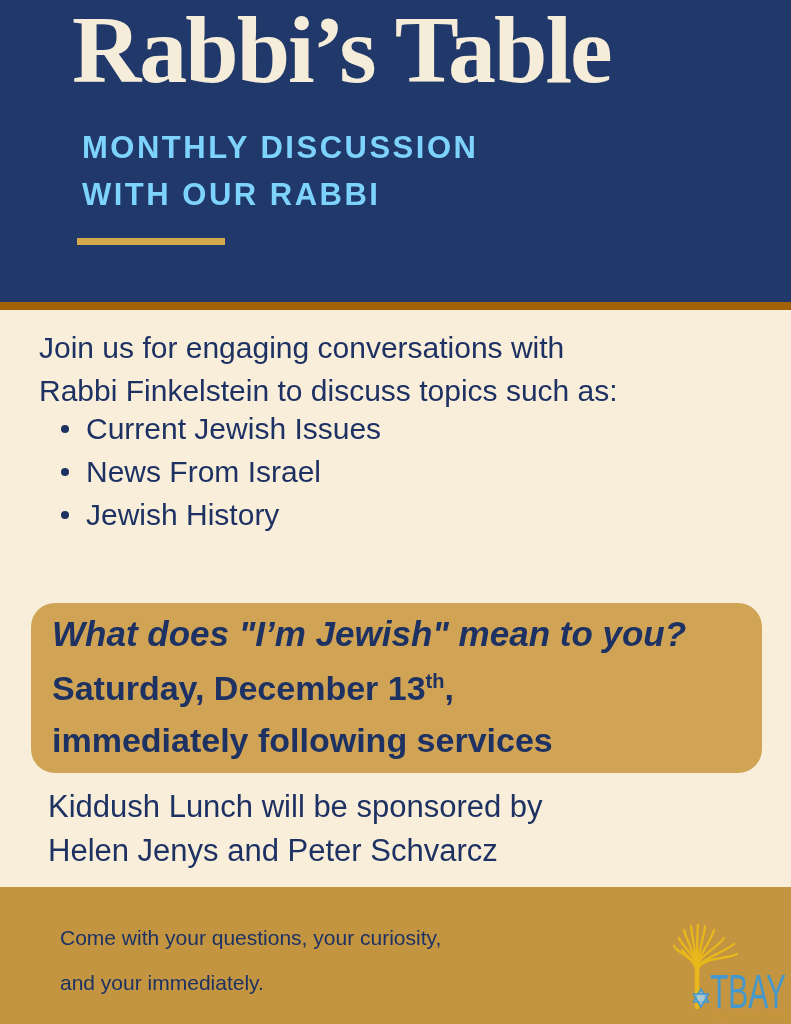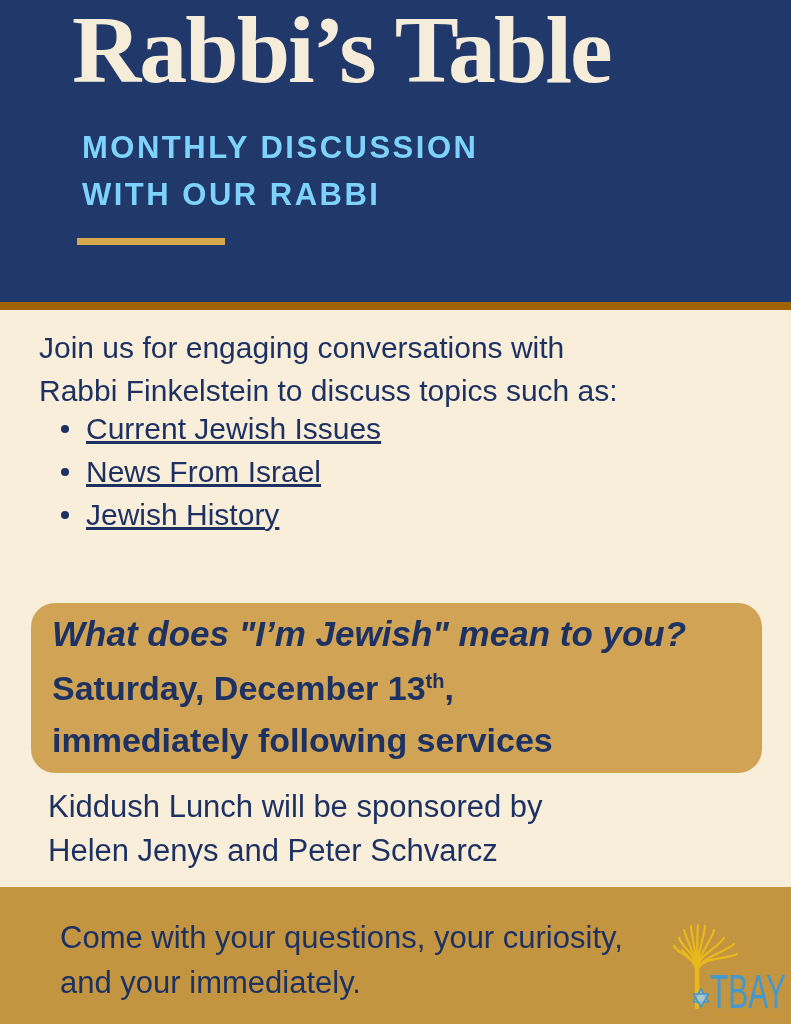--- a/index.html
+++ b/index.html
@@ -73,21 +73,20 @@
     margin: 0;
     padding: 0;
     list-style: none;
     font-size: 30px;
   }
   .topics li {
     height: 43px;
     display: flex;
     align-items: center;
     white-space: nowrap;
-    text-decoration: underline;
   }
   .dot {
     width: 8px;
     height: 8px;
     border-radius: 50%;
     background: #1d3263;
     margin-right: 17px;
     flex: none;
   }
 
@@ -143,21 +142,21 @@
     left: 0;
     top: 887px;
     width: 100%;
     height: 137px;
     background: #c49540;
   }
   .band-text {
     position: absolute;
     left: 60px;
     top: 28px;
-    font-size: 31px;
+    font-size: 21px;
     line-height: 45px;
     white-space: nowrap;
   }
   .logo {
     position: absolute;
     left: 664px;
     top: 11px;
     width: 124px;
     height: 124px;
   }

